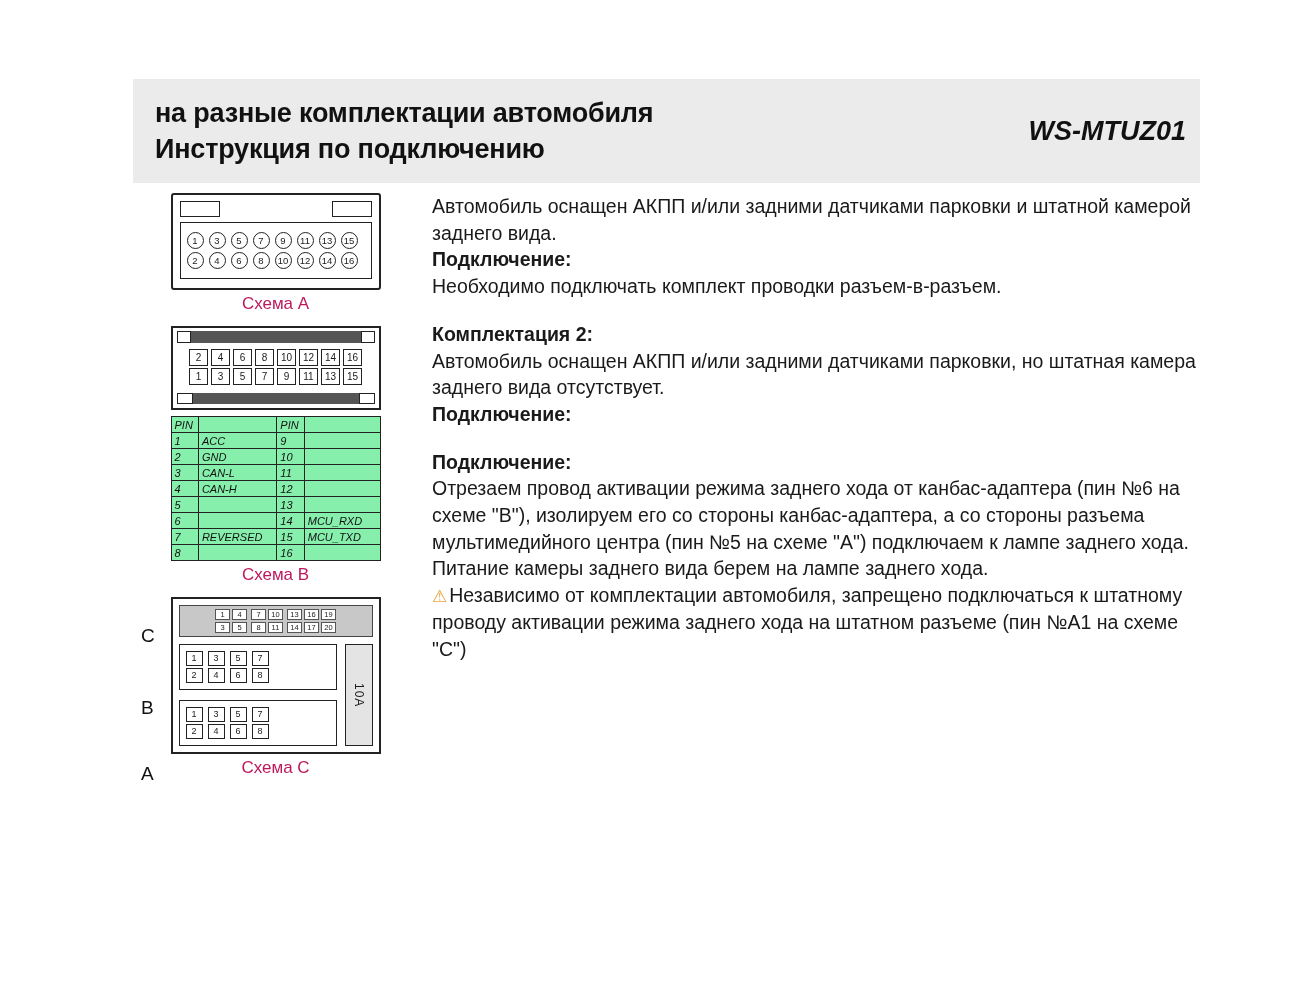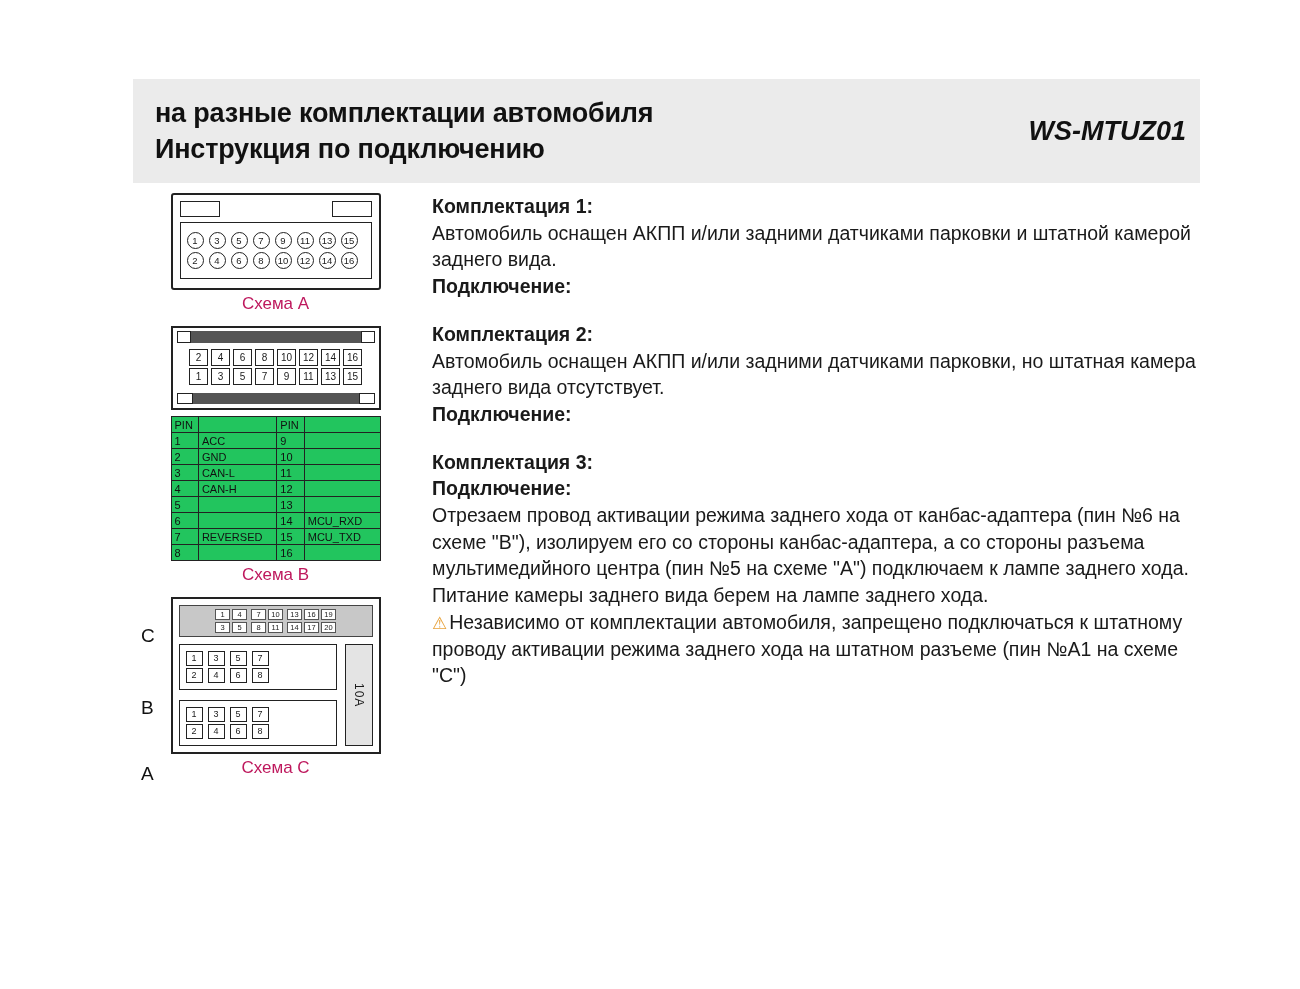--- a/index.html
+++ b/index.html
@@ -170,21 +170,22 @@
   }
   .scheme-b .bottom-bar i.l { left: 0; }
   .scheme-b .bottom-bar i.r { right: 0; }
 
   
   .pin-table {
     width: 210px;
     margin: 6px auto 0 auto;
     border-collapse: collapse;
     font-size: 11px;
-    background: #22c55e;
+    background: #86efac;
+    font-style: italic;
   }
   .pin-table td, .pin-table th {
     border: 1px solid #222;
     height: 15px;
     padding: 0 3px;
     font-weight: normal;
     text-align: left;
     color: #111;
   }
   .pin-table th { font-weight: normal; }
@@ -510,33 +511,32 @@
         <div class="fuse">10A</div>
       </div>
     </div>
     <div class="diagram-caption">Схема C</div>
   </div>
 </div>
 
 <div class="right-col">
 
   <div class="blk">
-    <p class="bold">Комплектация 1:</p>
     <p>Автомобиль оснащен АКПП и/или задними датчиками парковки и штатной камерой заднего вида.</p>
     <p class="bold">Подключение:</p>
+    <p>Необходимо подключать комплект проводки разъем-в-разъем.</p>
   </div>
 
   <div class="blk">
     <p class="bold">Комплектация 2:</p>
     <p>Автомобиль оснащен АКПП и/или задними датчиками парковки, но штатная камера заднего вида отсутствует.</p>
     <p class="bold">Подключение:</p>
   </div>
 
   <div class="blk">
-    <p class="bold">Комплектация 3:</p>
     <p class="bold">Подключение:</p>
     <p>Отрезаем провод активации режима заднего хода от канбас-адаптера (пин №6 на схеме "B"), изолируем его со стороны канбас-адаптера, а со стороны разъема мультимедийного центра (пин №5 на схеме "A") подключаем к лампе заднего хода. Питание камеры заднего вида берем на лампе заднего хода.</p>
     <p>
       <span class="warn-ico">⚠</span><span>Независимо от комплектации автомобиля, запрещено подключаться к штатному проводу активации режима заднего хода на штатном разъеме (пин №A1 на схеме "C")</span>
     </p>
   </div>
 
 </div>
 
 </body></html>

